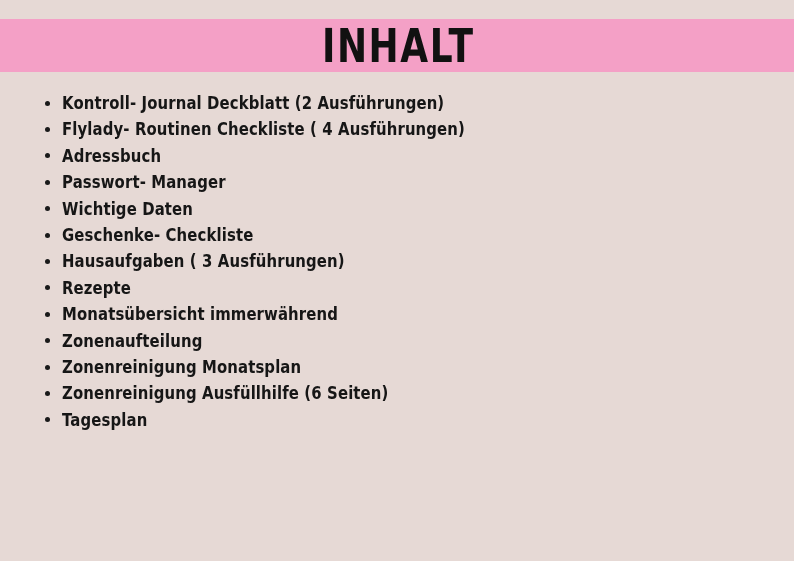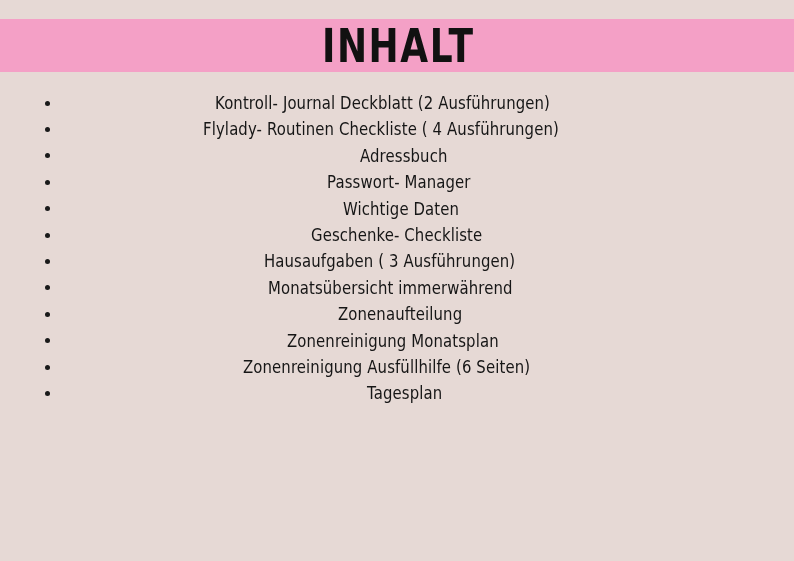--- a/index.html
+++ b/index.html
@@ -14,21 +14,20 @@
     background: #e6d9d5;
     font-family: "Liberation Sans", "DejaVu Sans", sans-serif;
   }
 
   .page {
     position: relative;
     width: 794px;
     height: 561px;
     background: #e6d9d5;
     box-sizing: border-box;
-    text-align: center;
   }
 
   
   .title-band {
     position: absolute;
     left: 0;
     top: 19px;
     width: 794px;
     height: 53px;
     background: #f4a0c6;
@@ -63,21 +62,21 @@
     list-style: none;
   }
 
   .list-item {
     position: relative;
     height: 26.4px;
     line-height: 26.4px;
     padding-left: 22px;
     color: #161616;
     font-family: "DejaVu Sans", "Liberation Sans", sans-serif;
-    font-weight: 400;
+    font-weight: 700;
     font-size: 17.4px;
     white-space: nowrap;
   }
 
   .bullet-dot {
     position: absolute;
     left: 5px;
     top: 50%;
     margin-top: -2.5px;
     width: 5px;
@@ -126,20 +125,24 @@
     <li class="list-item">
       <span class="bullet-dot"></span>
       <span class="item-label">Geschenke- Checkliste</span>
     </li>
     <li class="list-item">
       <span class="bullet-dot"></span>
       <span class="item-label">Hausaufgaben ( 3 Ausführungen)</span>
     </li>
     <li class="list-item">
       <span class="bullet-dot"></span>
+      <span class="item-label">Rezepte</span>
+    </li>
+    <li class="list-item">
+      <span class="bullet-dot"></span>
       <span class="item-label">Monatsübersicht immerwährend</span>
     </li>
     <li class="list-item">
       <span class="bullet-dot"></span>
       <span class="item-label">Zonenaufteilung</span>
     </li>
     <li class="list-item">
       <span class="bullet-dot"></span>
       <span class="item-label">Zonenreinigung Monatsplan</span>
     </li>

